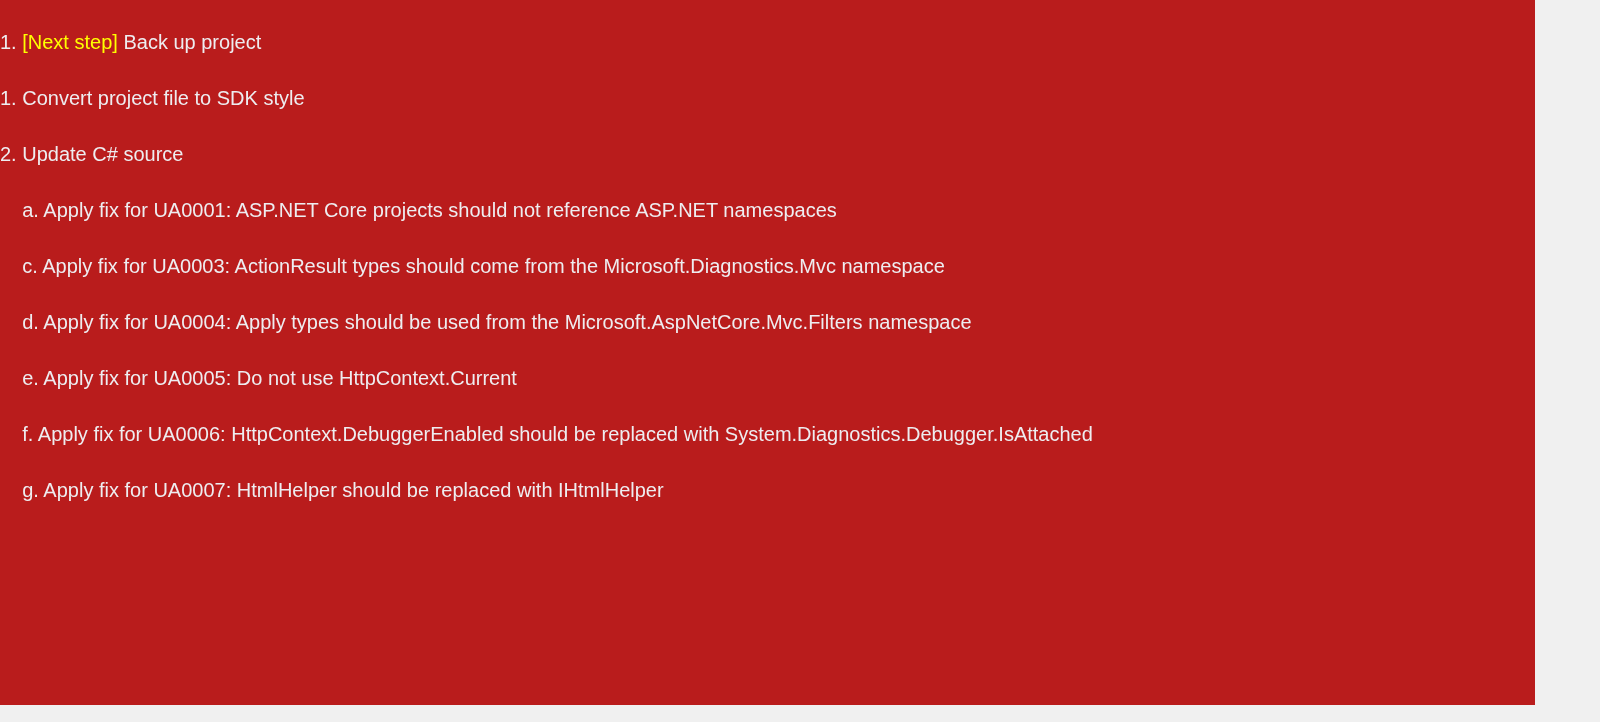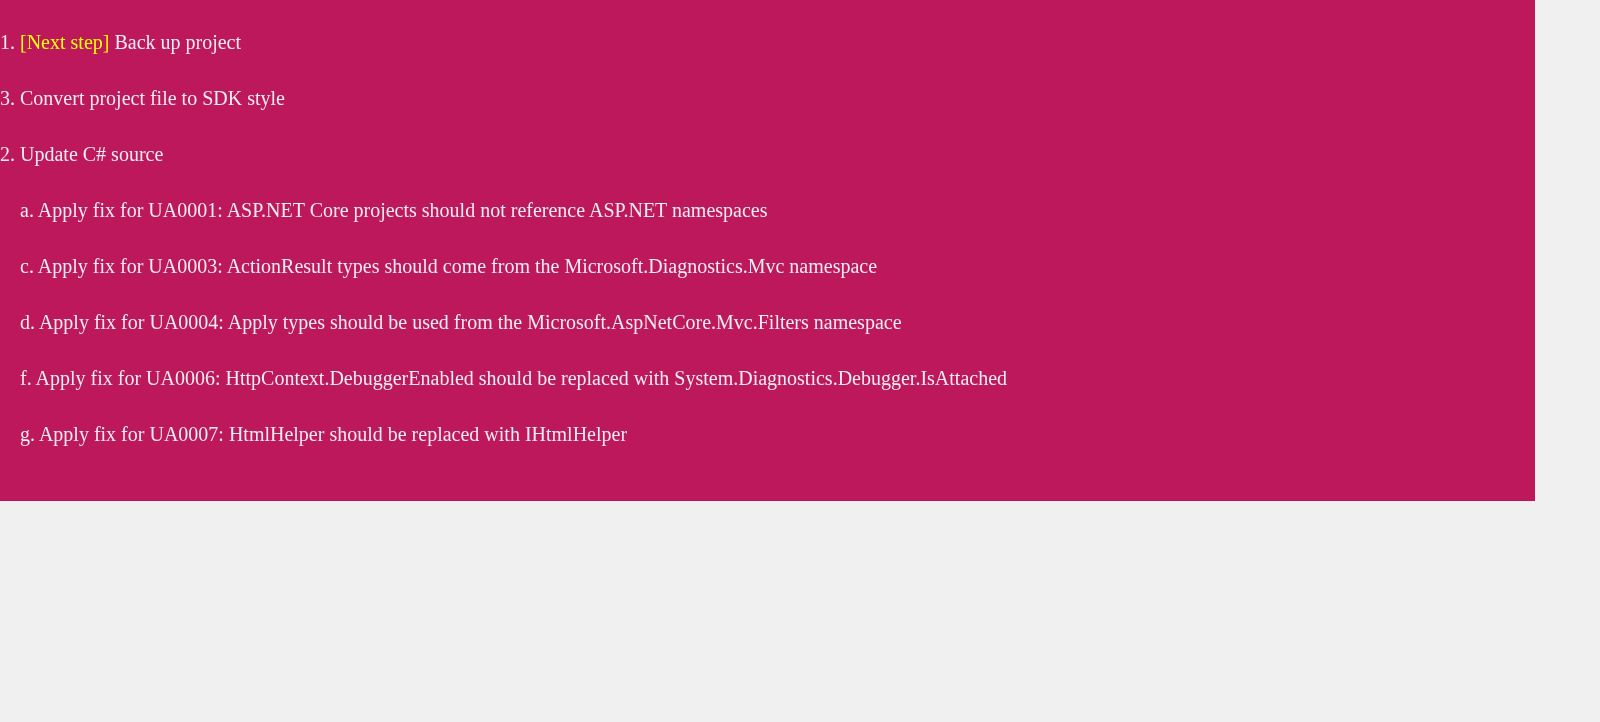--- a/index.html
+++ b/index.html
@@ -5,24 +5,24 @@
   html, body {
     margin: 0;
     padding: 0;
     width: 1600px;
     height: 722px;
     background: #f0f0f0;
     overflow: hidden;
   }
   .terminal {
     width: 1535px;
-    height: 501px;
-    background: #be185d;
+    height: 705px;
+    background: #b91c1c;
     color: #eeedf0;
-    font-family: Liberation Serif, serif;
+    font-family: Liberation Sans, sans-serif;
     font-size: 20px;
     line-height: 28px;
     white-space: pre;
     position: relative;
     overflow: hidden;
   }
   .scrollbar-track {
     position: absolute;
     top: 0;
     left: 1535px;
@@ -31,25 +31,26 @@
     background: #f0f0f0;
   }
   .yellow { color: #ffff00; }
   .line { display: block; }
 </style>
 </head>
 <body>
 
 <div class="terminal">
 <span class="line"><span>1. </span><span class="yellow">[Next step]</span><span> Back up project</span></span>
-<span class="line">3. Convert project file to SDK style</span>
+<span class="line">1. Convert project file to SDK style</span>
 <span class="line">2. Update C# source</span>
 <span class="line">    a. Apply fix for UA0001: ASP.NET Core projects should not reference ASP.NET namespaces</span>
 <span class="line">    c. Apply fix for UA0003: ActionResult types should come from the Microsoft.Diagnostics.Mvc namespace</span>
 <span class="line">    d. Apply fix for UA0004: Apply types should be used from the Microsoft.AspNetCore.Mvc.Filters namespace</span>
+<span class="line">    e. Apply fix for UA0005: Do not use HttpContext.Current</span>
 <span class="line">    f. Apply fix for UA0006: HttpContext.DebuggerEnabled should be replaced with System.Diagnostics.Debugger.IsAttached</span>
 <span class="line">    g. Apply fix for UA0007: HtmlHelper should be replaced with IHtmlHelper</span>
 
 
 
 
 
 
 
 

